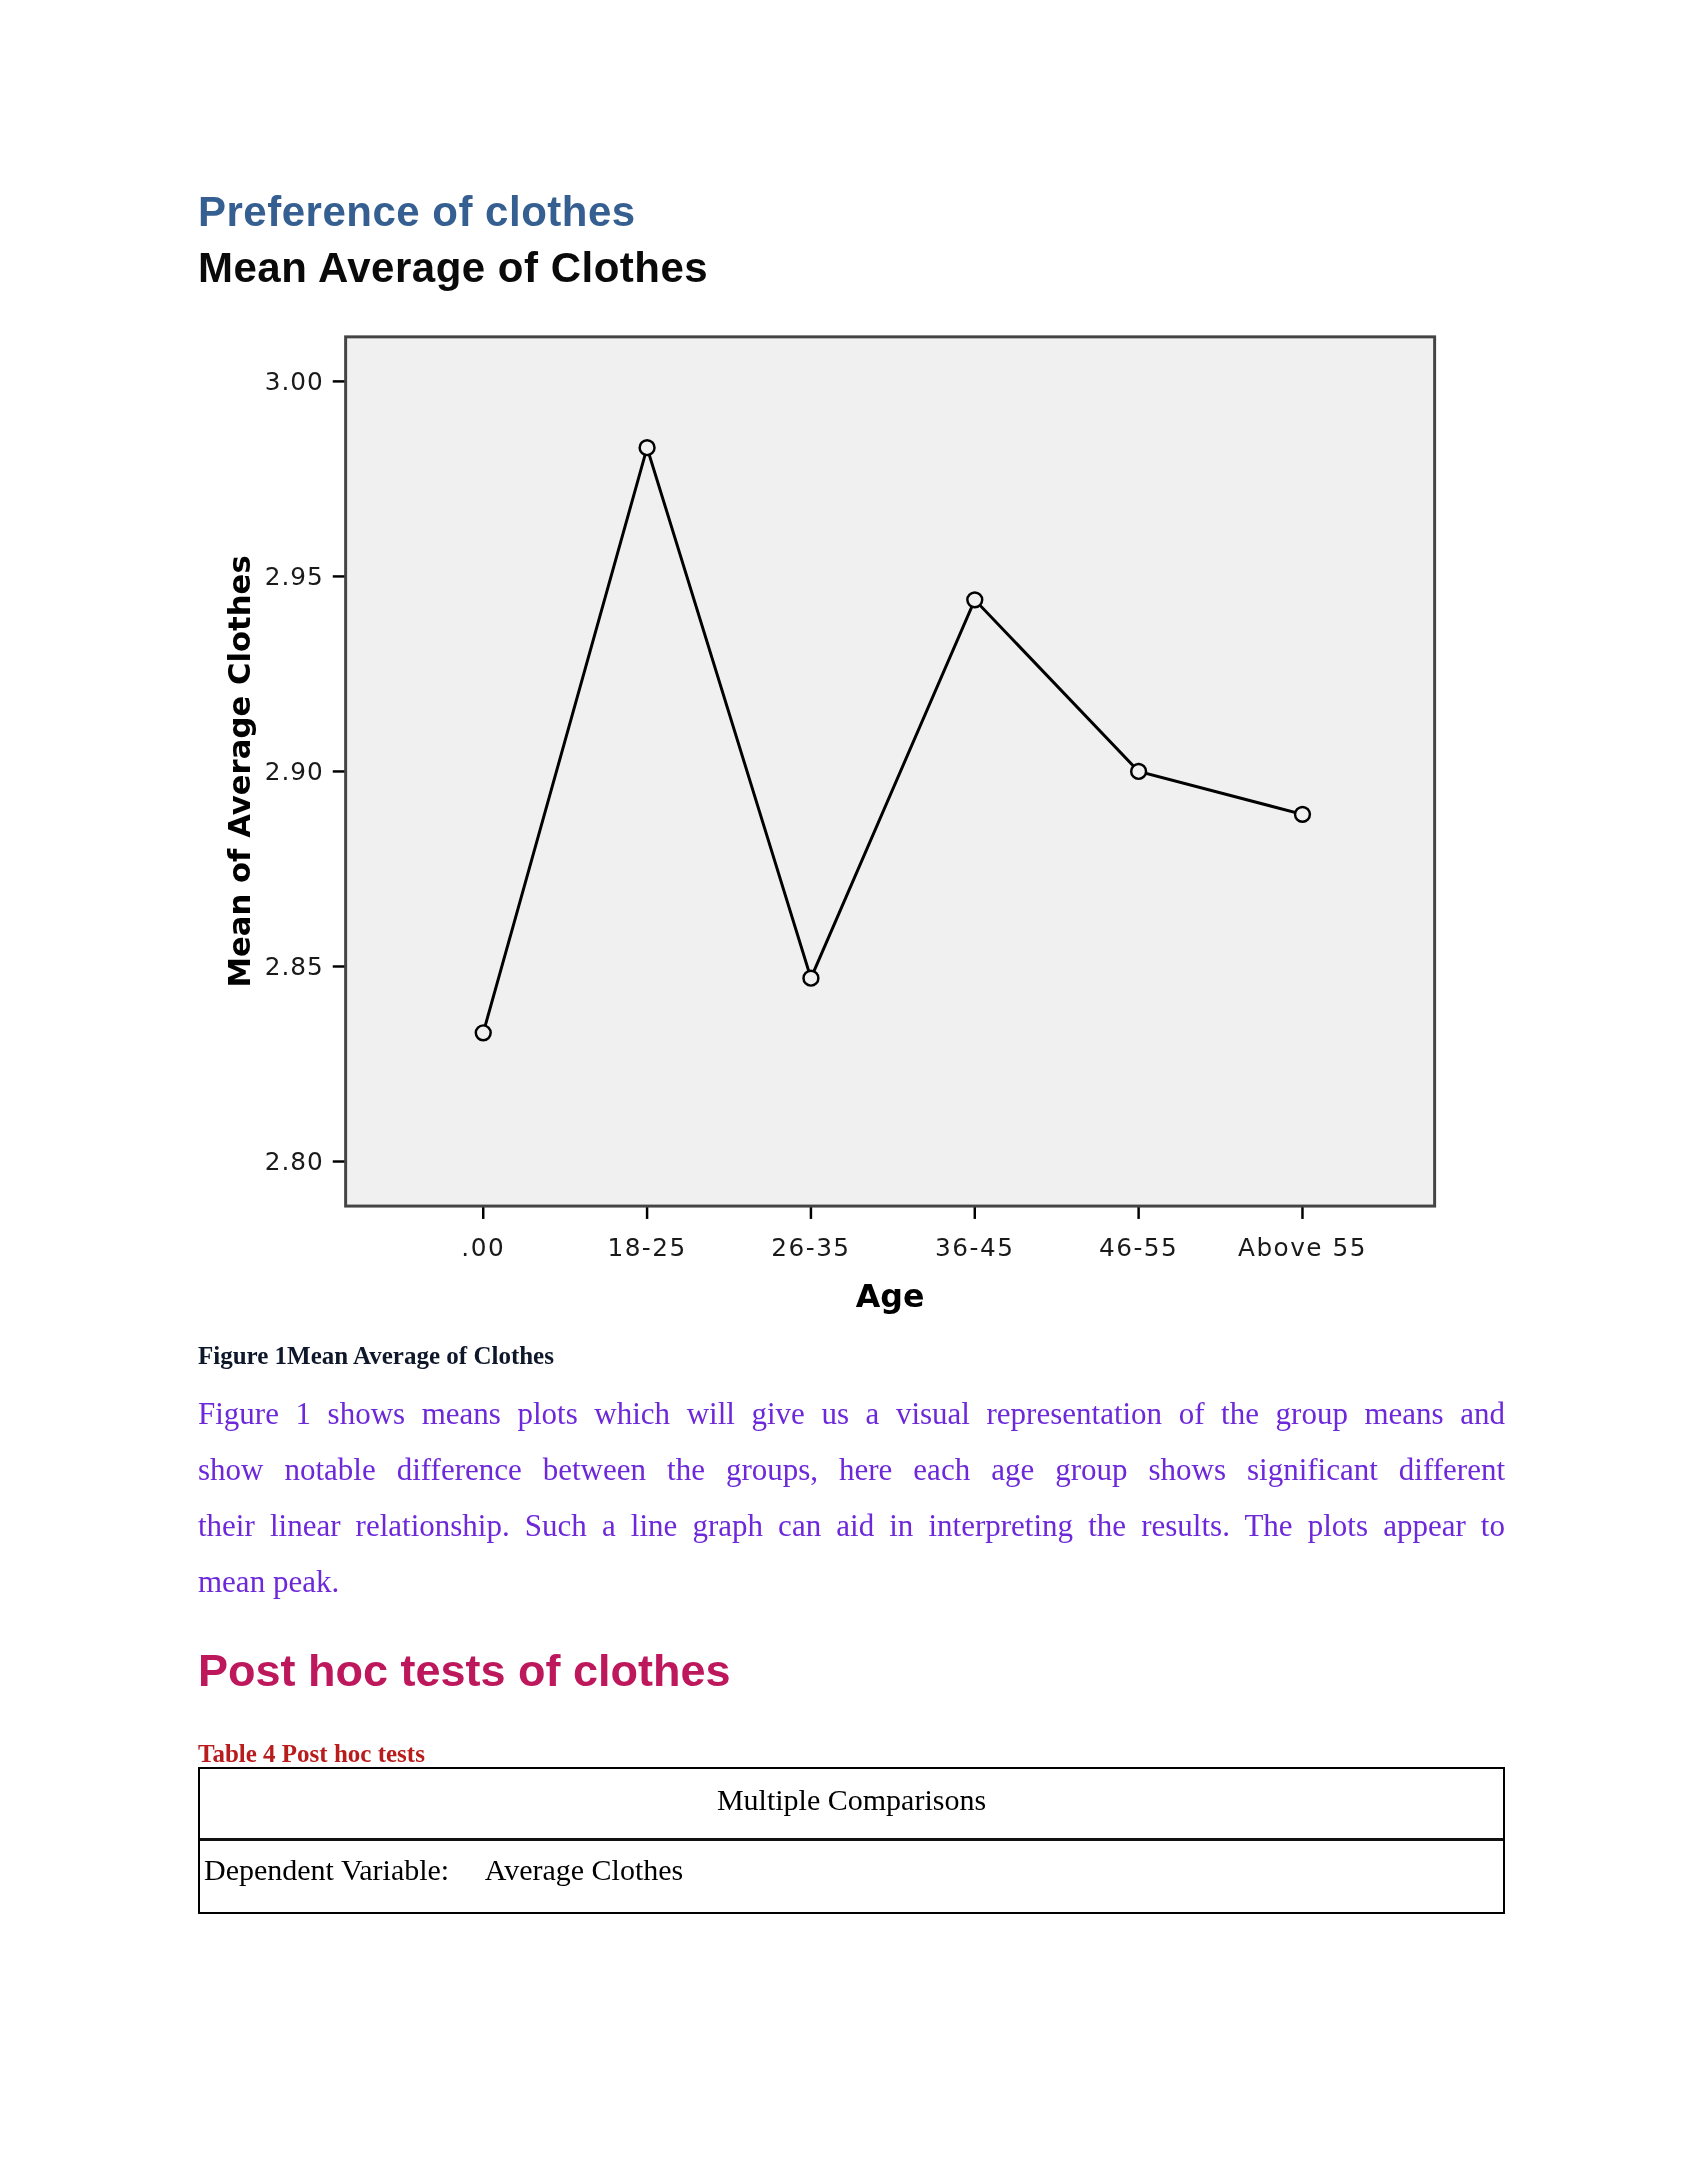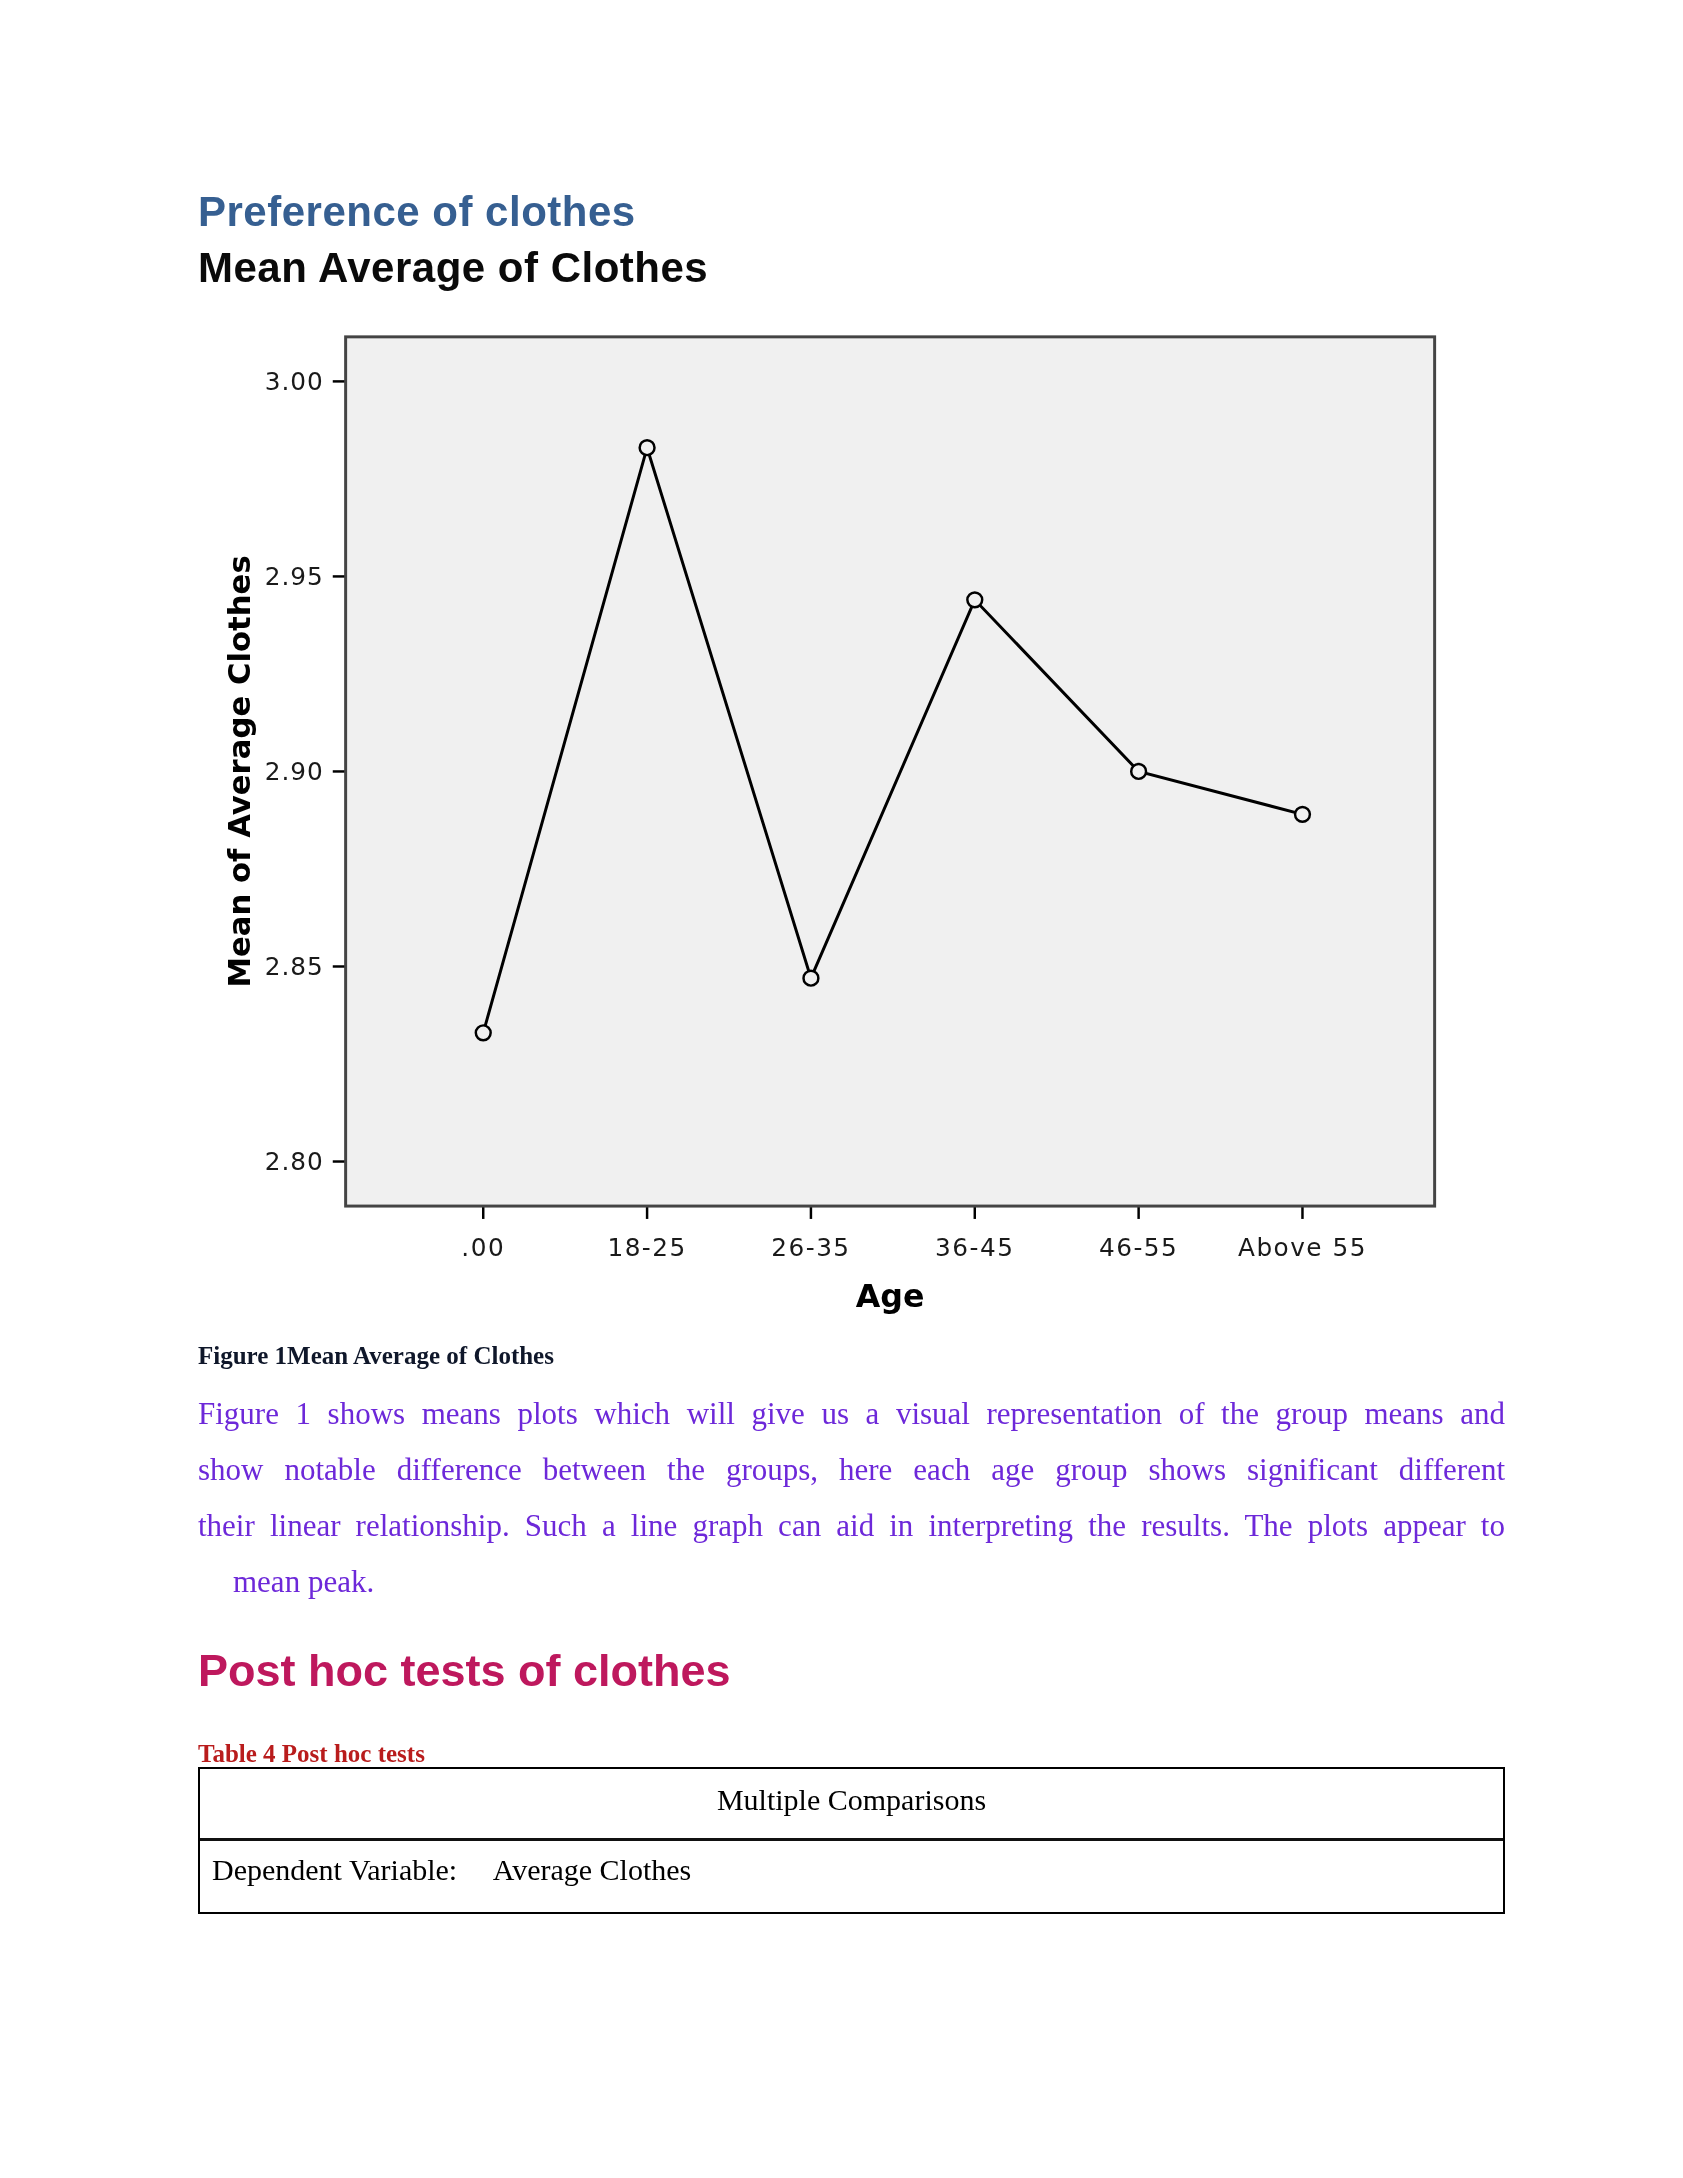--- a/index.html
+++ b/index.html
@@ -39,21 +39,21 @@
     font-weight: bold;
     font-size: 25px;
   }
   #paragraph {
     left: 198px; top: 1386px; width: 1307px;
     font-size: 31px;
     line-height: 56px;
     color: #6d28d9;
   }
   .jline { text-align: justify; text-align-last: justify; }
-  .lline { text-align: left; margin-left: 35px; }
+  .lline { text-align: left; }
   .section-h {
     left: 198px; top: 1645px;
     font-family: "Liberation Sans", sans-serif;
     font-weight: bold;
     font-size: 45px;
     color: #be185d;
   }
   #comparison-table {
     left: 198px; top: 1767px; width: 1307px;
     border: 2px solid #000;
@@ -64,21 +64,21 @@
     height: 72px;
     border-bottom: 3px solid #111;
     text-align: center;
     font-size: 30px;
     padding-top: 14px;
     box-sizing: border-box;
   }
   #comparison-table .row2 {
     height: 71px;
     font-size: 30px;
-    padding: 12px 0 0 12px;
+    padding: 12px 0 0 4px;
     box-sizing: border-box;
     text-align: left;
   }
   #comparison-table .dv-value { margin-left: 28px; }
 </style>
 </head>
 <body>
 
 <div id="page">
 

